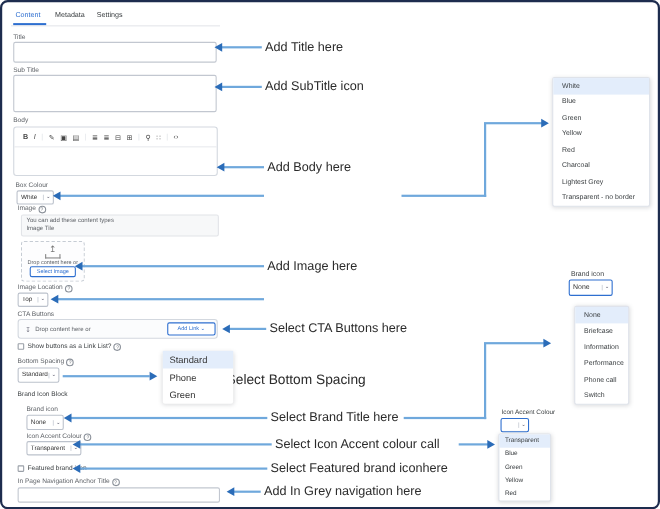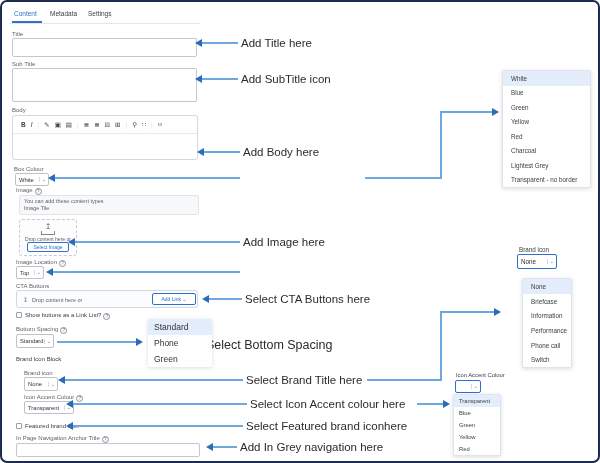--- a/index.html
+++ b/index.html
@@ -148,21 +148,21 @@
   <div class="lab" style="left:14px;top:433px;"><span>In Page Navigation Anchor Title</span><span class="help"></span></div>
   <input class="inp" style="left: 14px; top: 441px; width: 184px; height: 14px;">
 
   <div class="ann" style="left:239px;top:41px;">Add Title here</div>
   <div class="ann" style="left:239px;top:77px;">Add SubTitle icon</div>
   <div class="ann" style="left:241px;top:150px;text-align:right;">Add Body here</div>
   <div class="ann" style="left:241px;top:240px;">Add Image here</div>
   <div class="ann" style="left:243px;top:297px;text-align:center;">Select CTA Buttons here</div>
   <div class="ann big" style="left:204px;top:343px;">Select Bottom Spacing</div>
   <div class="ann" style="left:244px;top:378px;">Select Brand Title here</div>
-  <div class="ann" style="left:248px;top:402px;">Select Icon Accent colour here</div>
+  <div class="ann" style="left:248px;top:402px;">Select Icon Accent colour call</div>
   <div class="ann" style="left:244px;top:424px;">Select Featured brand iconhere</div>
   <div class="ann" style="left:238px;top:445px;">Add In Grey navigation here</div>
 
   <div class="hl" style="left:199px;top:40px;width:37px;"></div>
     <div class="tl" style="left:193px;top:37px;"></div>
   <div class="hl" style="left:199px;top:76px;width:37px;"></div>
     <div class="tl" style="left:193px;top:73px;"></div>
   <div class="hl" style="left:201px;top:149px;width:37px;"></div>
     <div class="tl" style="left:195px;top:146px;"></div>
 

